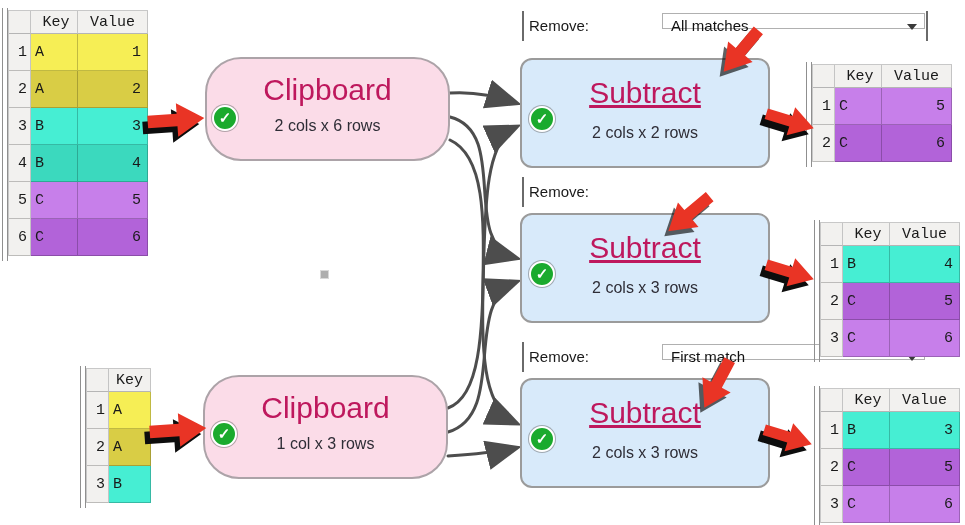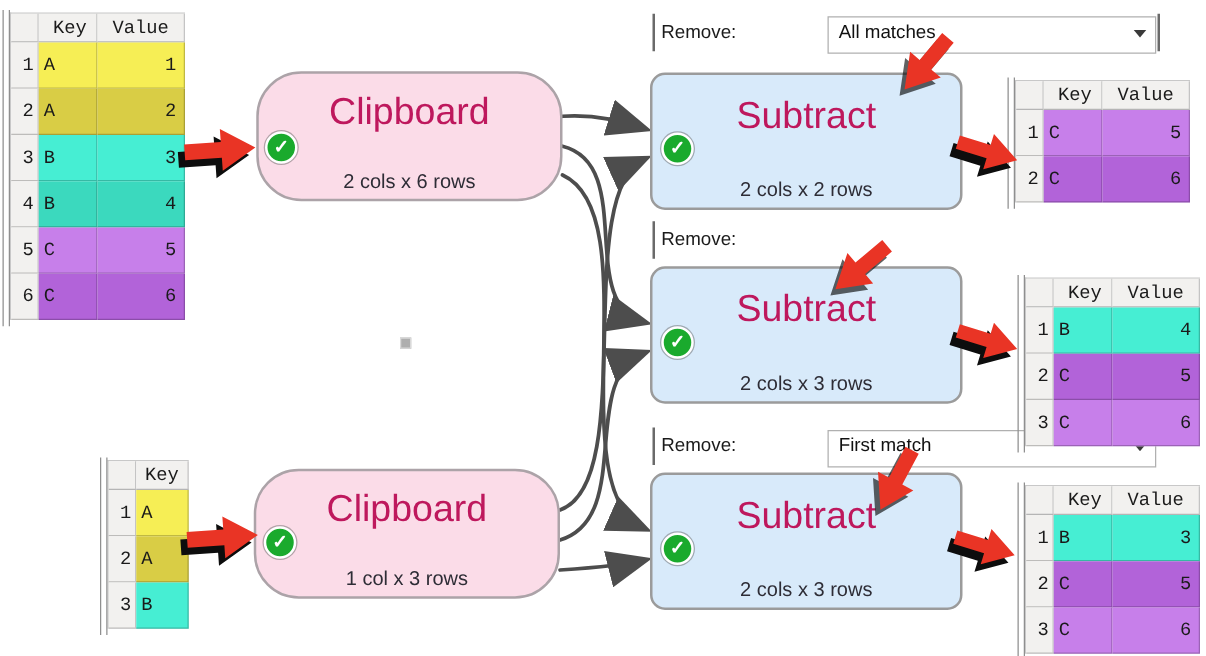--- a/index.html
+++ b/index.html
@@ -8,33 +8,33 @@
 
   
   .connectors{position:absolute;left:0;top:0;z-index:1;}
 
   
   .node{position:absolute;z-index:2;border:2px solid #a5a0a4;display:flex;flex-direction:column;
         align-items:center;box-sizing:border-box;}
   .node.pink{background:#fbdce8;border-radius:36px;border-color:#aca3a8;}
   .node.blue{background:#d8eafa;border-radius:12px;border-color:#9b9b9b;}
   .node .ntitle{font-size:30px;color:#be185d;margin-top:14px;line-height:34px;}
-  .node.blue .ntitle{margin-top:16px;}
-  .node .nsub{position:absolute;bottom:4px;font-size:16px;color:#2e2d36;}
+  .node.blue .ntitle{margin-top:16px;text-decoration:underline;}
+  .node .nsub{position:absolute;bottom:24px;font-size:16px;color:#2e2d36;}
   .check{position:absolute;width:26px;height:26px;border-radius:50%;background:#1aaa2d;
          border:2px solid #ffffff;box-shadow:0 0 0 1px rgba(90,90,90,.45);box-sizing:border-box;
          display:flex;align-items:center;justify-content:center;}
   .check span{color:#fff;font-size:15px;font-weight:bold;line-height:1;transform:translateY(-1px);}
 
   
   .opt-row{position:absolute;left:520px;width:412px;height:32px;z-index:2;}
   .opt-sep{position:absolute;left:2px;top:0;width:2px;height:30px;background:#6a6a6a;}
   .opt-sep.right{left:406px;}
   .opt-label{position:absolute;left:9px;top:6px;font-size:15px;color:#1a1a1a;}
-  .combo{position:absolute;left:142px;top:2px;width:263px;height:30px;background:#ffffff;
+  .combo{position:absolute;left:142px;top:2px;width:263px;height:16px;background:#ffffff;
          border:1px solid #b0b0b0;box-sizing:border-box;font-size:15px;color:#111;
          line-height:24px;padding-left:8px;}
   .combo .drop{position:absolute;right:7px;top:10px;width:0;height:0;
          border-left:5px solid transparent;border-right:5px solid transparent;
          border-top:6px solid #3a3a3a;}
 
   
   .dtable{position:absolute;z-index:3;background:#fff;border-top:1px solid #c8c8c8;
           border-left:1px solid #c8c8c8;font-family:"Liberation Mono",monospace;
           font-size:15px;color:#1a1a1a;}

